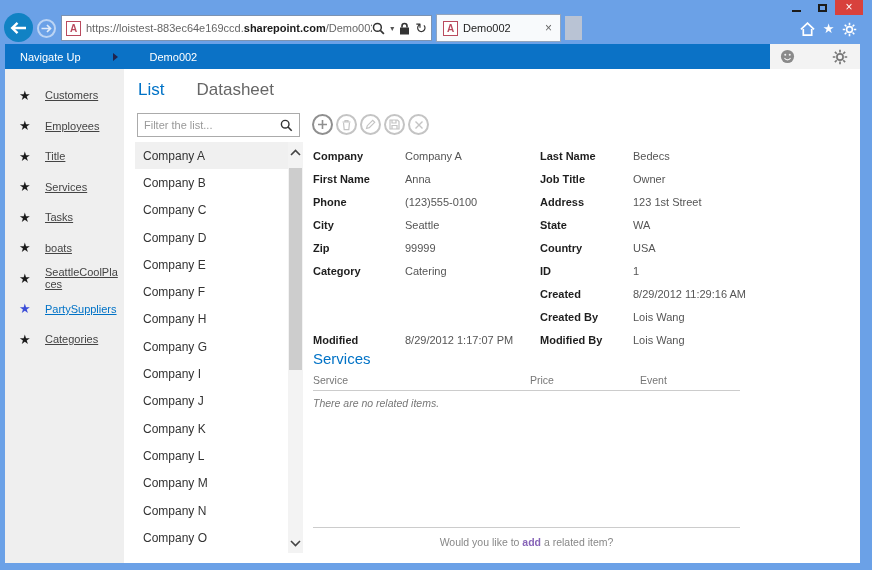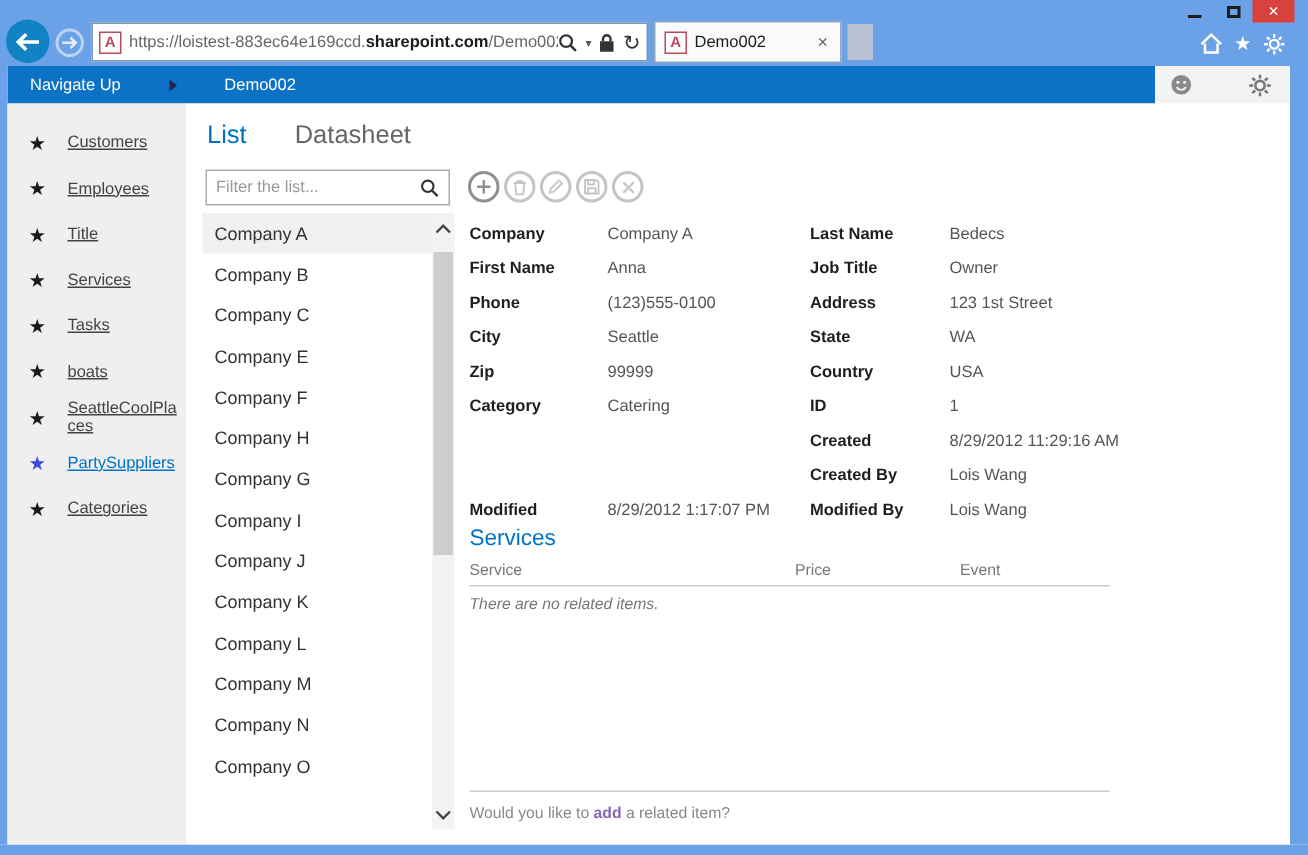--- a/index.html
+++ b/index.html
@@ -80,21 +80,21 @@
   .detail-grid { position:absolute; left:189px; top:75px; display:grid; grid-template-columns:92px 135px 93px 200px; grid-auto-rows:23px; align-items:center; }
   .d-label { font-size:11px; font-weight:bold; color:#1e1e1e; }
   .d-value { font-size:11px; color:#555; }
 
   .related-heading { position:absolute; left:189px; top:281px; font-size:15px; color:#0072c6; cursor:pointer; }
   .related-header { position:absolute; left:189px; top:305px; width:427px; height:17px; border-bottom:1px solid #ccc; font-size:10.5px; color:#777; }
   .rel-col { position:absolute; top:0; }
   .rel-col-0 { left:0; } .rel-col-1 { left:217px; } .rel-col-2 { left:327px; }
   .related-empty { position:absolute; left:189px; top:328px; font-size:10.5px; font-style:italic; color:#777;text-align:right; }
   .related-footer-line { position:absolute; left:189px; top:458px; width:427px; border-top:1px solid #ccc; }
-  .related-prompt { position:absolute; left:189px; top:467px; width:427px; text-align:left; font-size:10.5px; color:#888; }
+  .related-prompt { position:absolute; left:189px; top:467px; width:427px; text-align:center; font-size:10.5px; color:#888; }
   .related-prompt .add-link { color:#8764b8; font-weight:bold; cursor:pointer; }
 
   svg { display:block; }
 </style>
 </head>
 <body>
 
 <svg width="0" height="0" style="position:absolute">
   <symbol id="gear" viewBox="0 0 16 16">
     <g fill="none" stroke="currentColor" stroke-width="1.7">
@@ -295,20 +295,23 @@
         </div>
 
         <div class="record-item">
           <span>Company B</span>
         </div>
 
         <div class="record-item">
           <span>Company C</span>
         </div>
 
+        <div class="record-item">
+          <span>Company D</span>
+        </div>
 
         <div class="record-item">
           <span>Company E</span>
         </div>
 
         <div class="record-item">
           <span>Company F</span>
         </div>
 
         <div class="record-item">

